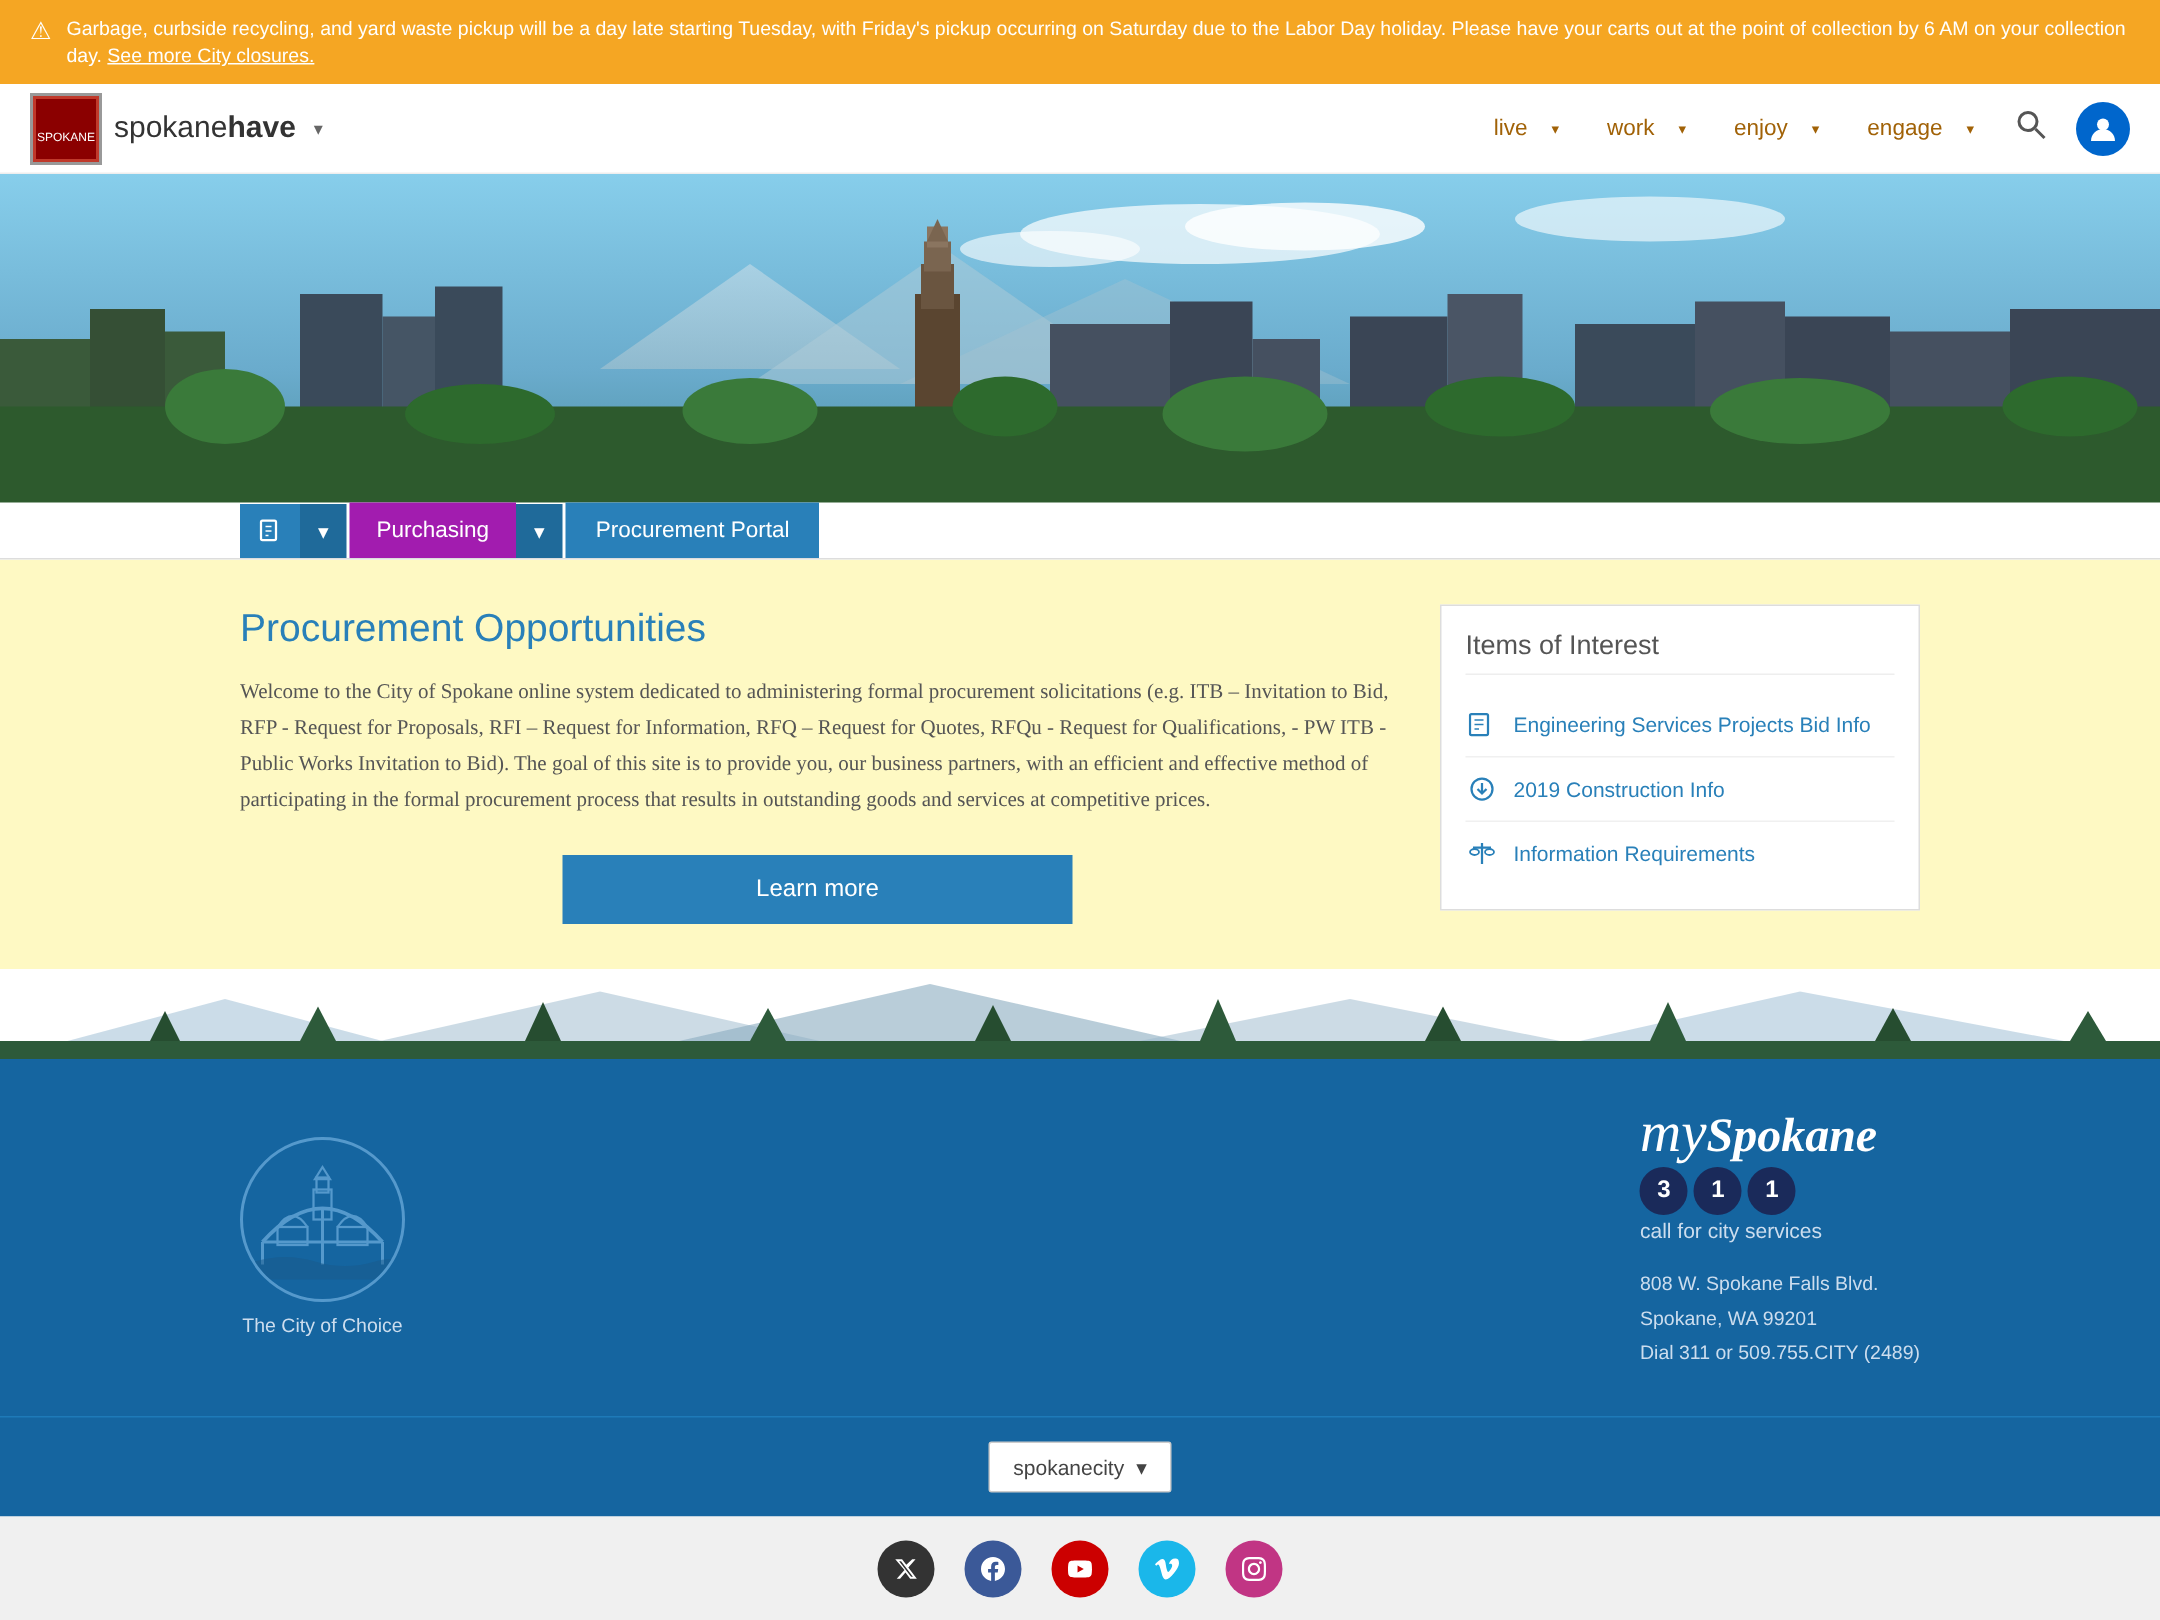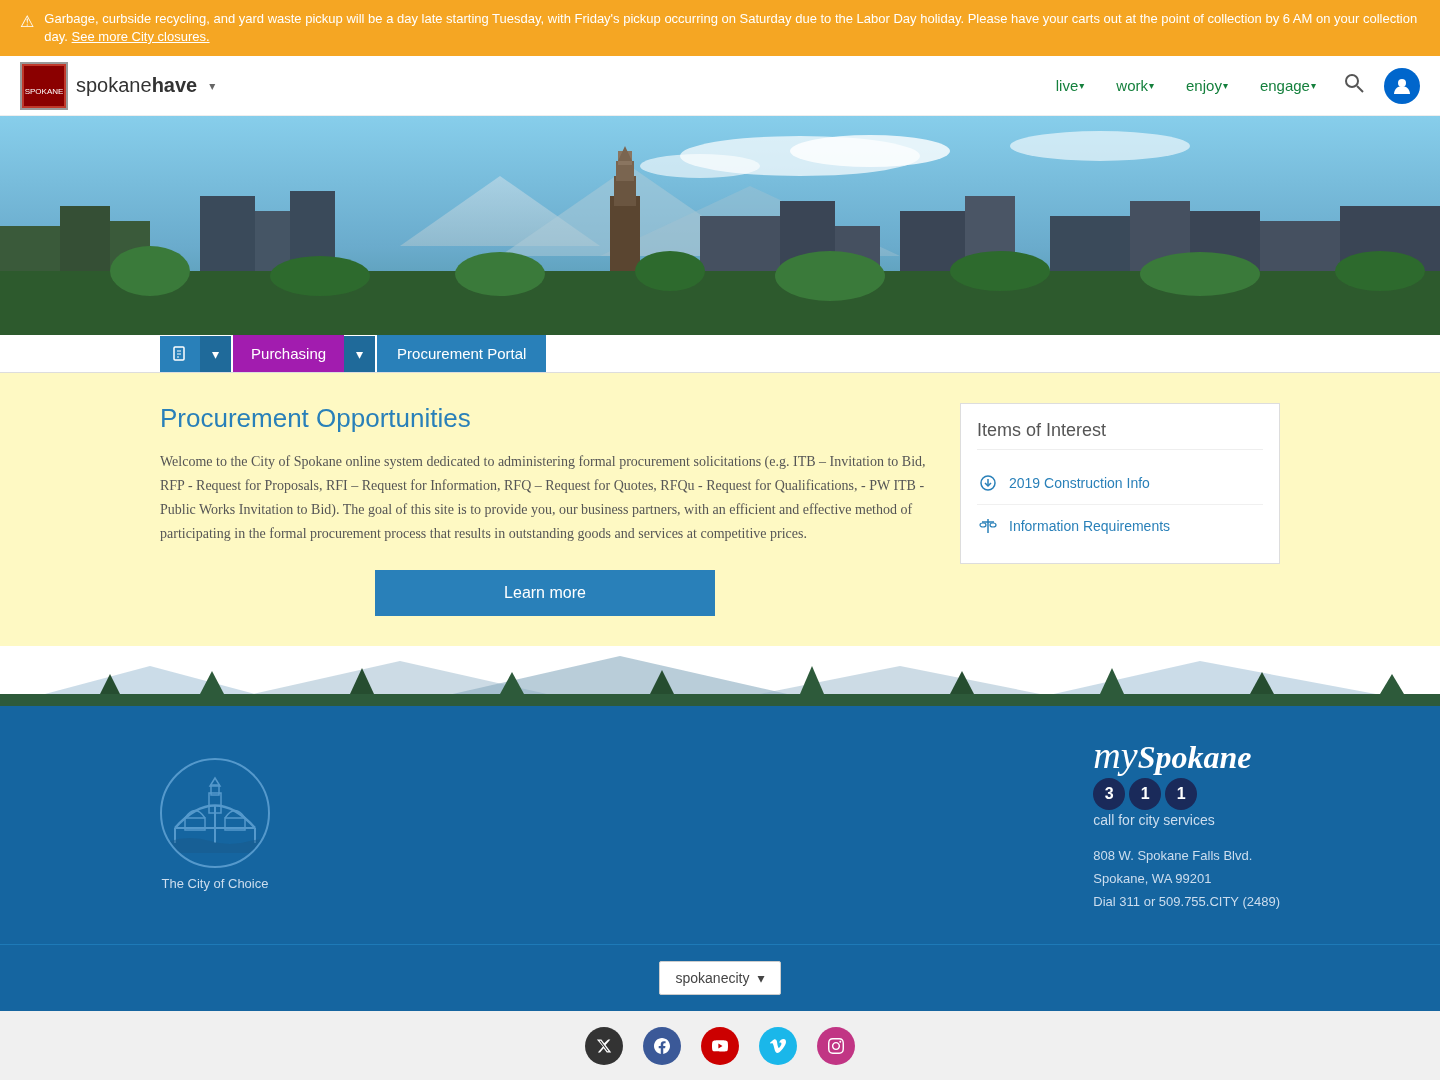--- a/index.html
+++ b/index.html
@@ -48,25 +48,25 @@
     .logo-arrow { font-size: 12px; color: #666; margin-left: 4px; }
     .main-nav {
       display: flex;
       gap: 0;
       flex: 1;
       justify-content: flex-end;
       align-items: center;
     }
     .nav-item {
       padding: 8px 16px;
-      color: #15803d;
-      cursor: pointer;
-      display: flex;
-      align-items: center;
-      gap: 1px;
+      color: #a16207;
+      cursor: pointer;
+      display: flex;
+      align-items: center;
+      gap: 16px;
       font-size: 15px;
       text-decoration: none;
     }
     .nav-arrow { font-size: 10px; }
     .search-icon-btn {
       padding: 8px 12px;
       cursor: pointer;
       color: #555;
       font-size: 18px;
     }
@@ -536,20 +536,31 @@
   <div class="left-col">
     <h2 class="procurement-title">Procurement Opportunities</h2>
     <p class="procurement-text">Welcome to the City of Spokane online system dedicated to administering formal procurement solicitations (e.g. ITB – Invitation to Bid, RFP - Request for Proposals, RFI – Request for Information, RFQ – Request for Quotes, RFQu - Request for Qualifications, - PW ITB - Public Works Invitation to Bid). The goal of this site is to provide you, our business partners, with an efficient and effective method of participating in the formal procurement process that results in outstanding goods and services at competitive prices.</p>
     <button class="learn-more-btn">Learn more</button>
   </div>
 
   <div class="right-col">
     <div class="items-of-interest">
       <h3 class="items-title">Items of Interest</h3>
 
+      <a class="interest-item">
+        <span class="interest-icon">
+          <svg width="18" height="18" viewBox="0 0 18 18" fill="none">
+            <rect x="1" y="2" width="12" height="14" rx="1" stroke="#2980b9" stroke-width="1.5"></rect>
+            <line x1="4" y1="6" x2="10" y2="6" stroke="#2980b9" stroke-width="1"></line>
+            <line x1="4" y1="9" x2="10" y2="9" stroke="#2980b9" stroke-width="1"></line>
+            <line x1="4" y1="12" x2="7" y2="12" stroke="#2980b9" stroke-width="1"></line>
+          </svg>
+        </span>
+        <span>Engineering Services Projects Bid Info</span>
+      </a>
 
       <a class="interest-item">
         <span class="interest-icon">
           <svg width="18" height="18" viewBox="0 0 18 18" fill="none">
             <circle cx="9" cy="9" r="7" stroke="#2980b9" stroke-width="1.5"></circle>
             <line x1="9" y1="5" x2="9" y2="11" stroke="#2980b9" stroke-width="1.5"></line>
             <polyline points="6,9 9,12 12,9" stroke="#2980b9" stroke-width="1.5" fill="none"></polyline>
           </svg>
         </span>
         <span>2019 Construction Info</span>

